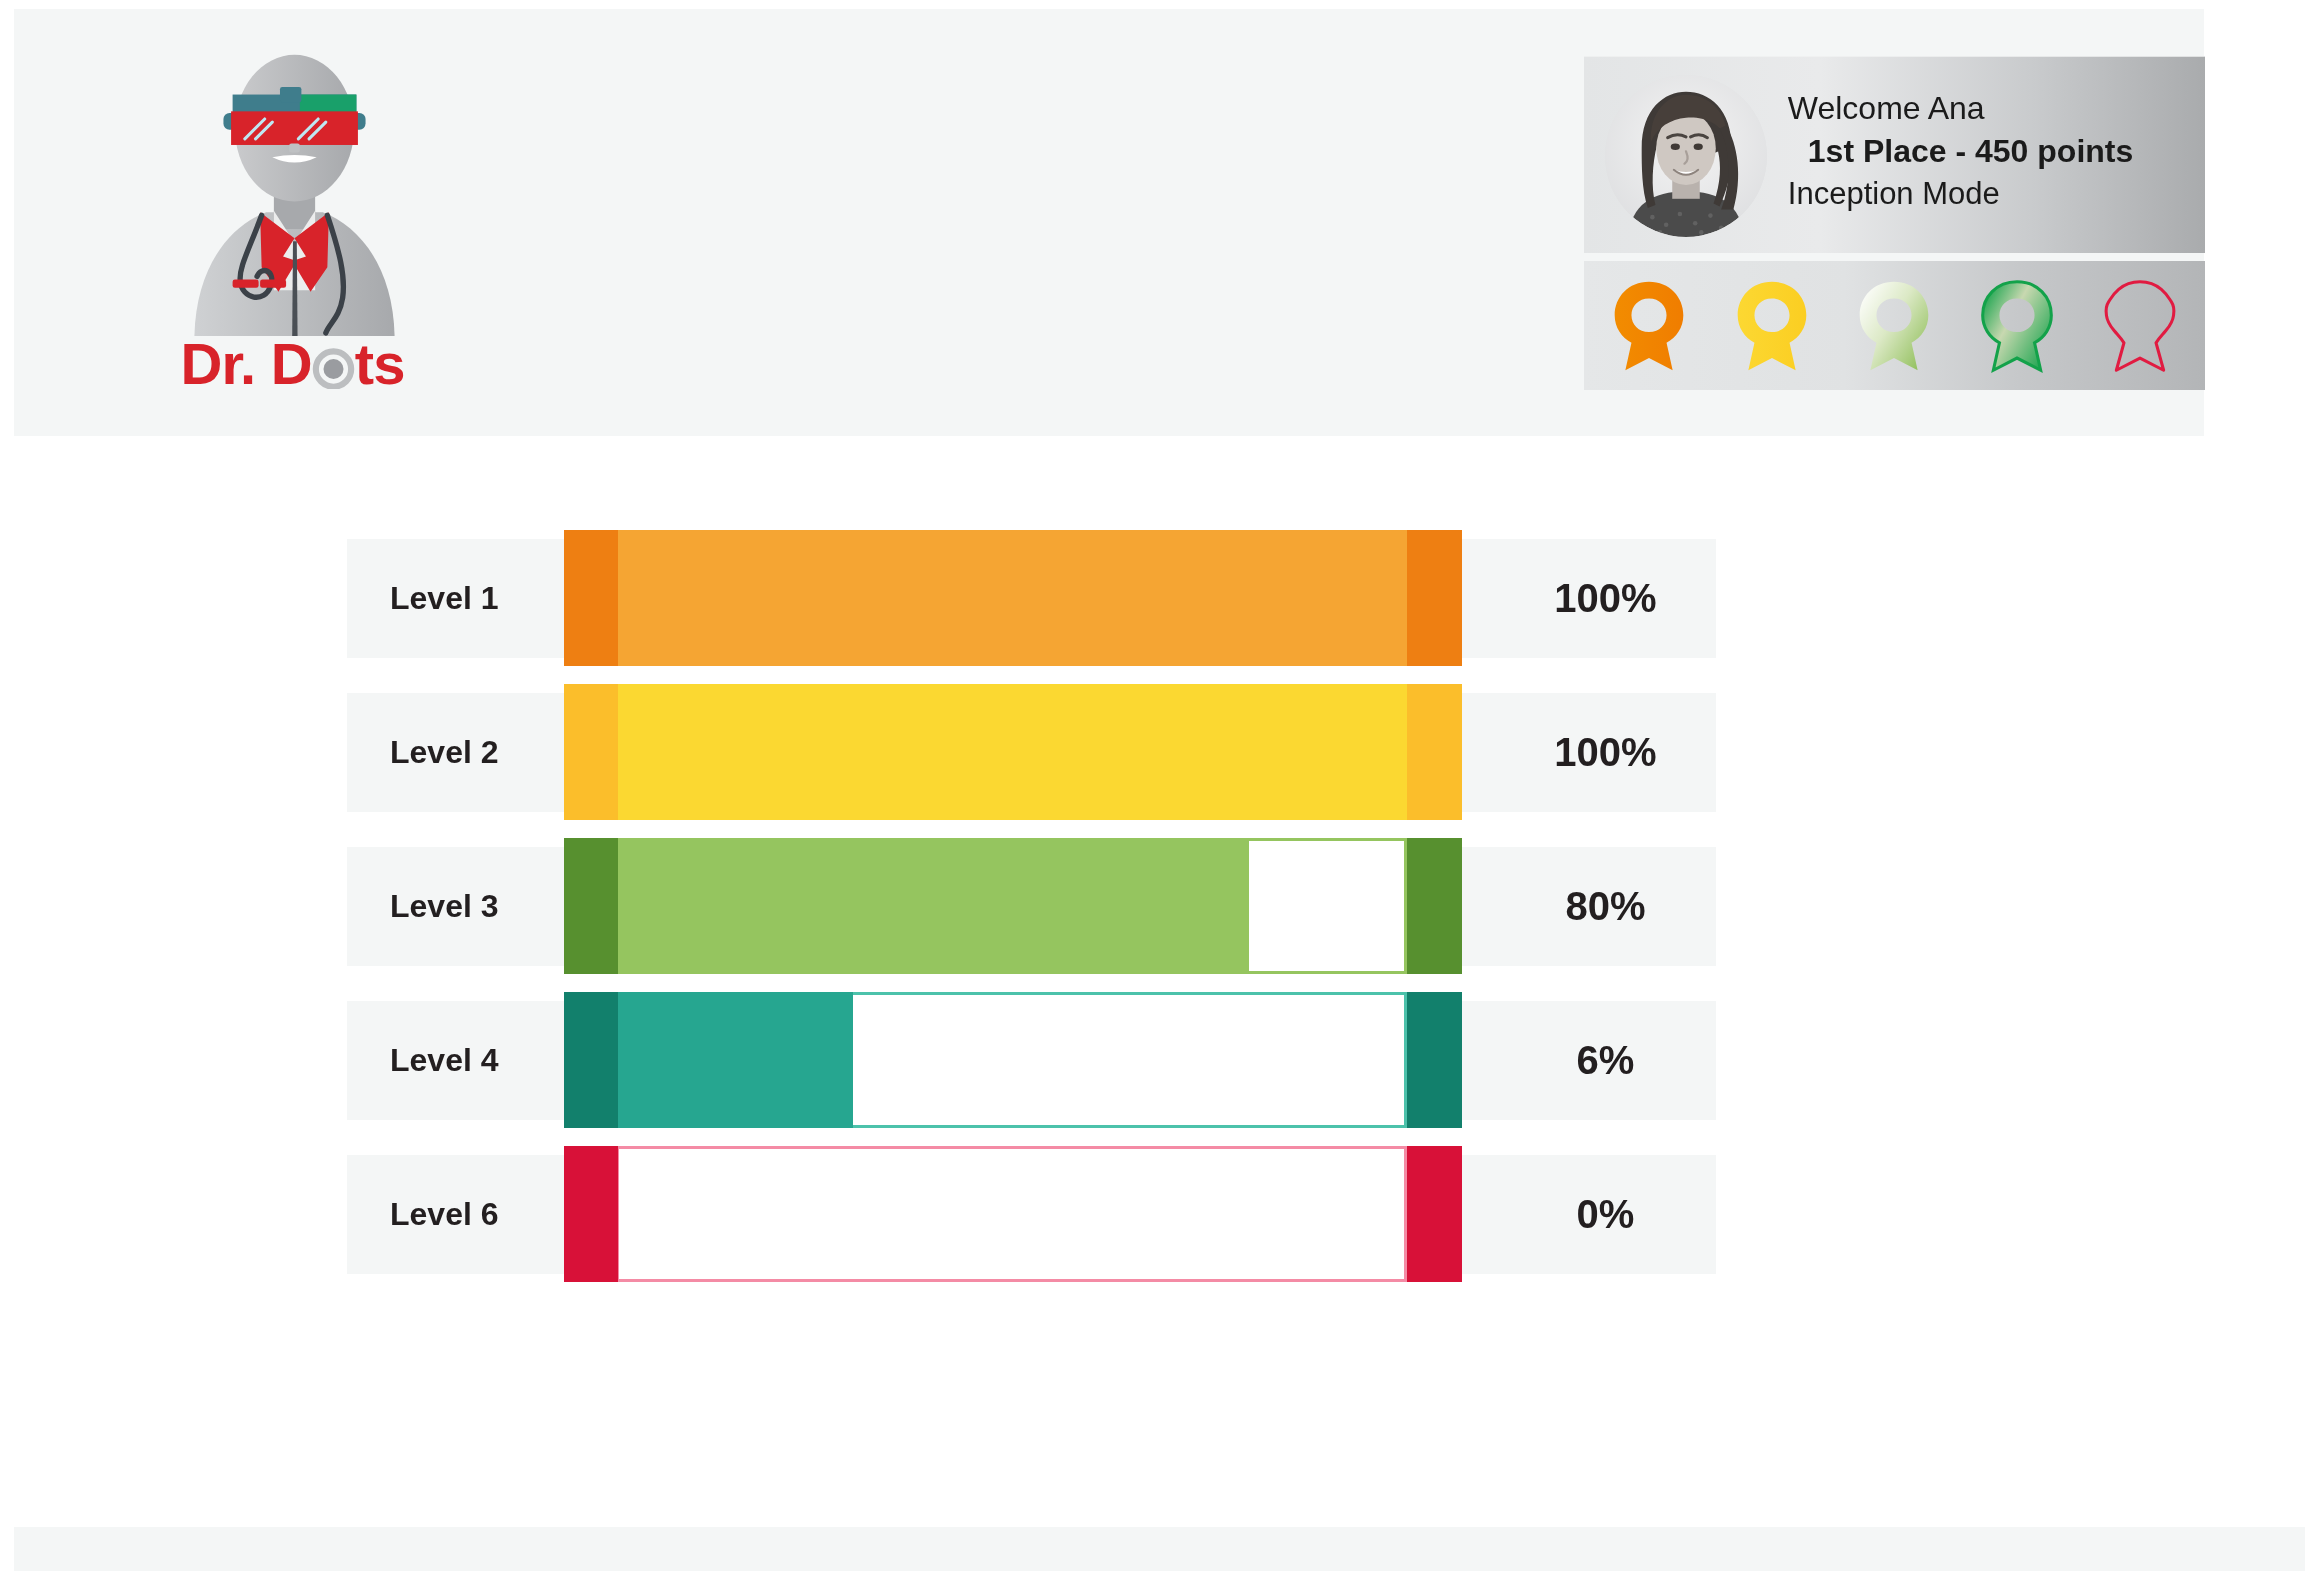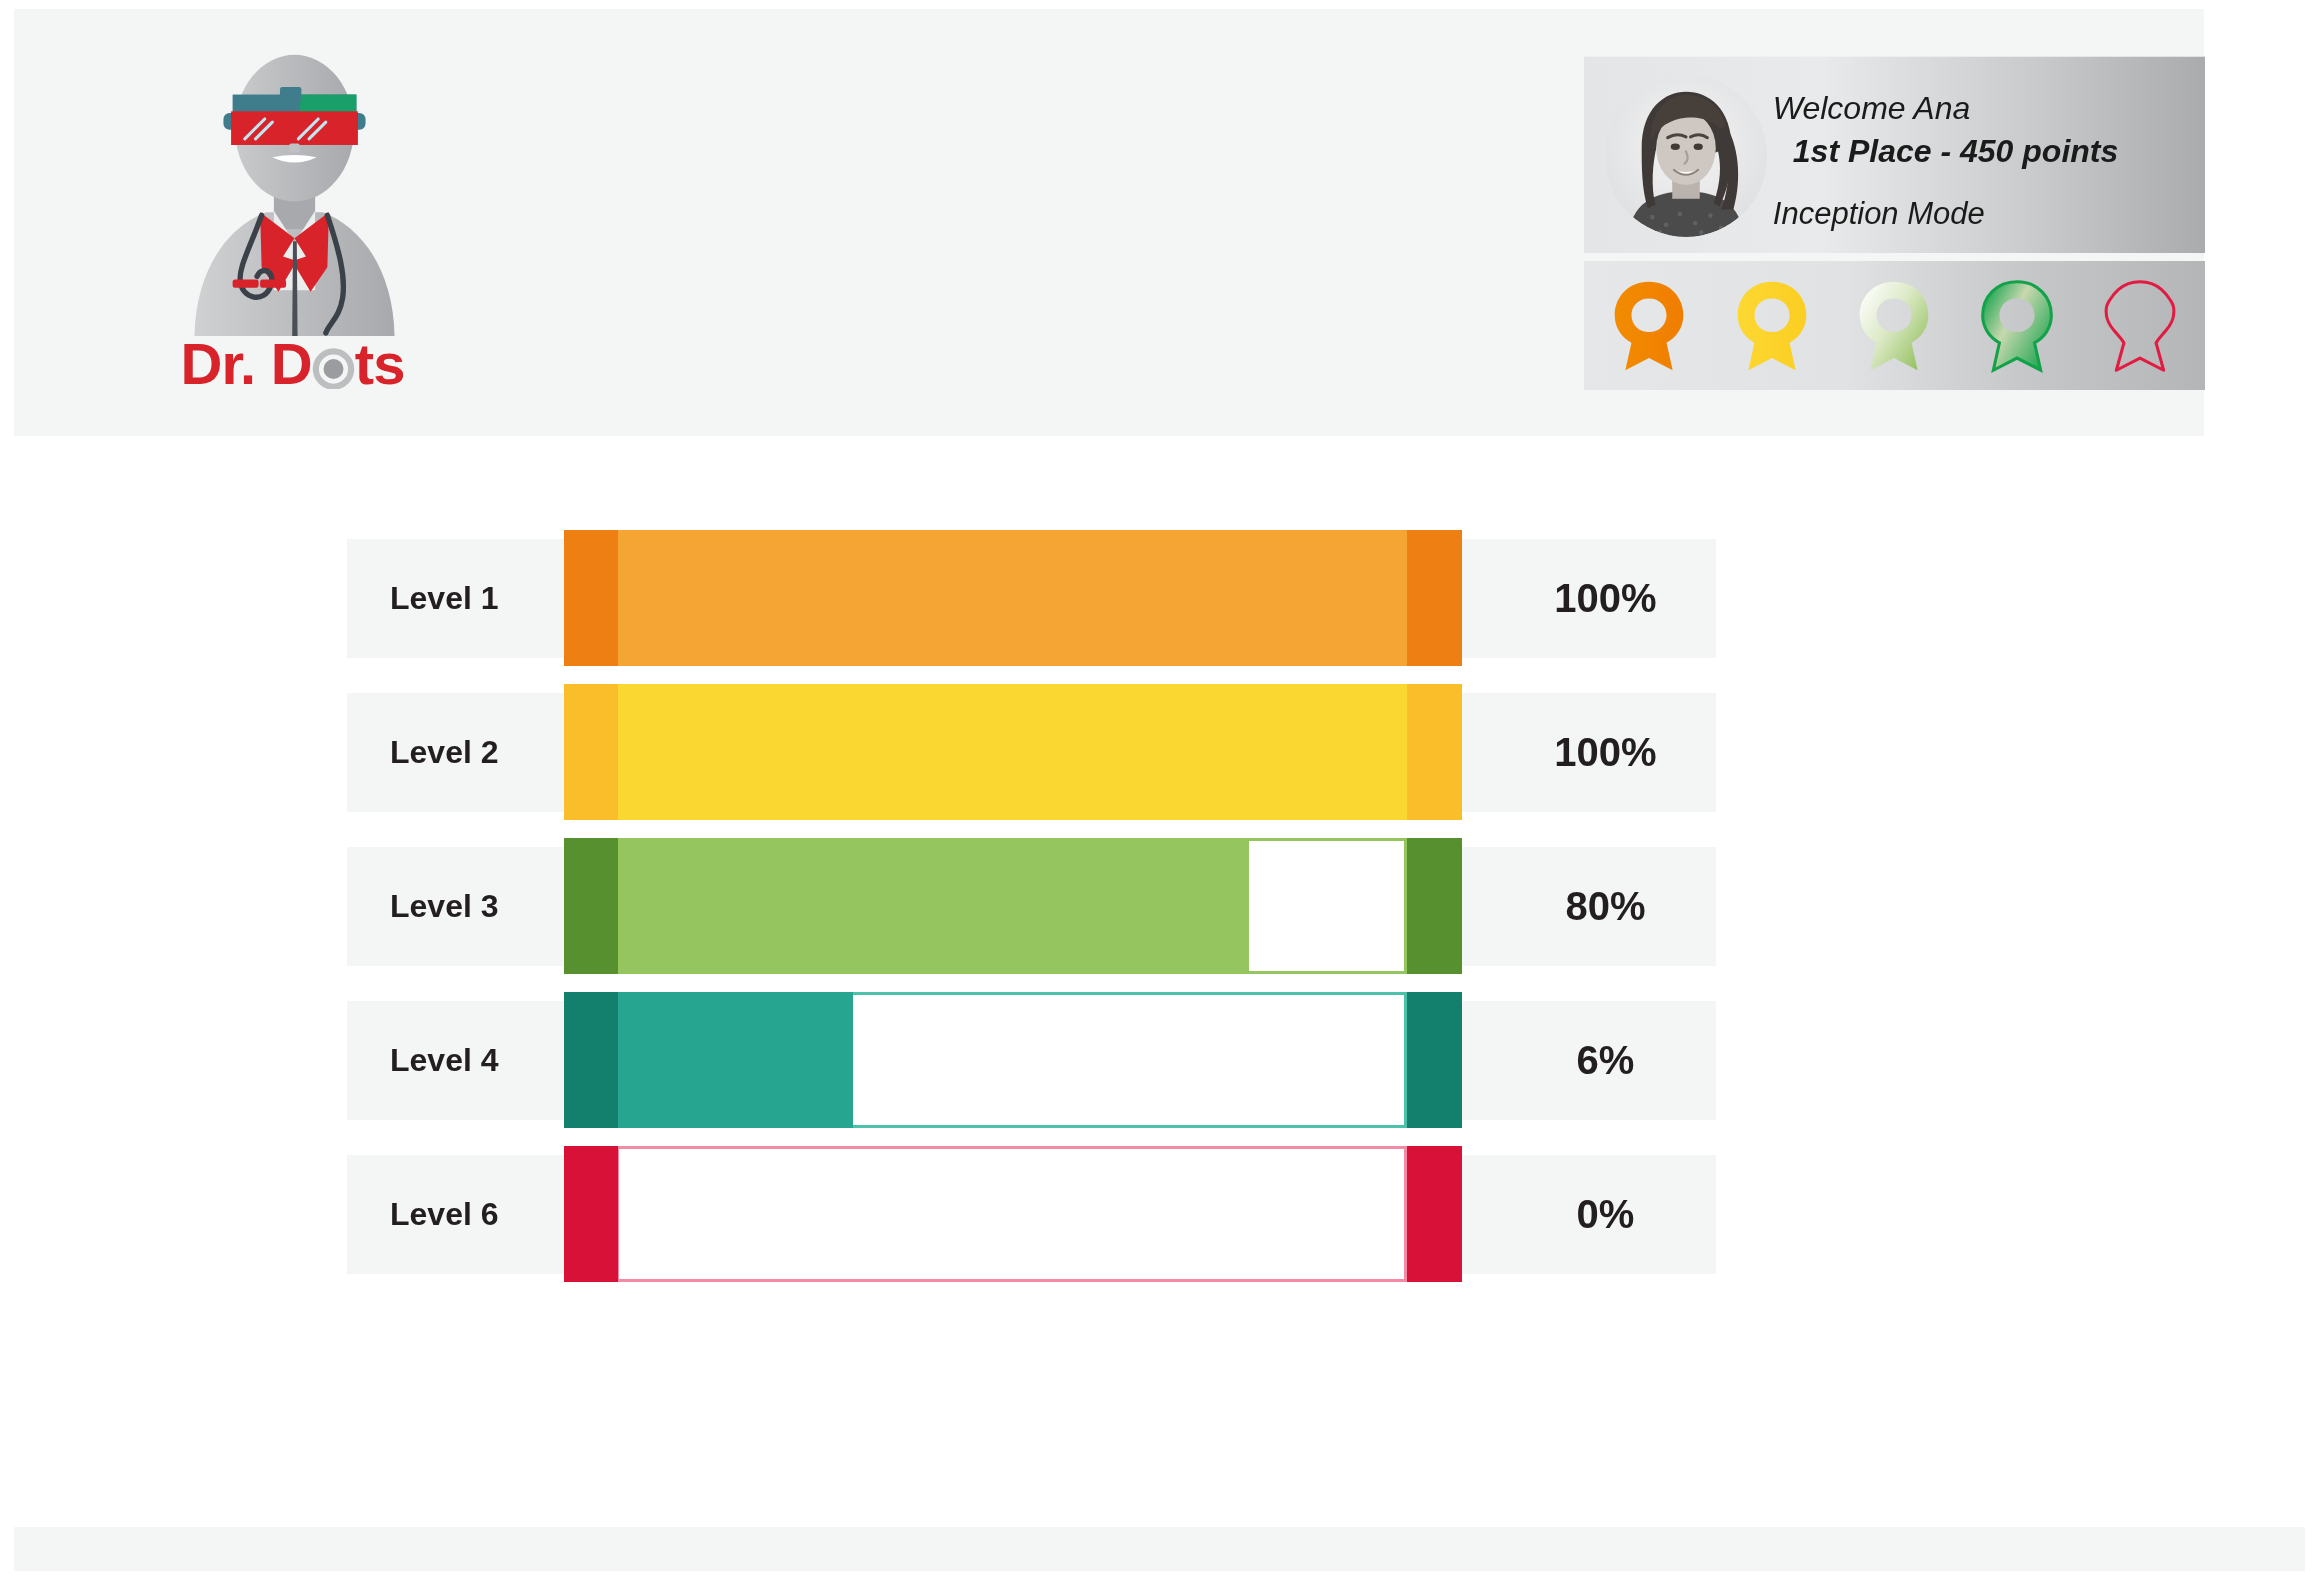--- a/index.html
+++ b/index.html
@@ -76,29 +76,28 @@
     top: 18.4px;
     width: 162px;
     height: 162px;
     border-radius: 50%;
     overflow: hidden;
     background: radial-gradient(circle at 50% 42%, #f2f2f2 0%, #e2e3e4 62%, #d8d9da 100%);
   }
   .user-photo svg { display: block; }
   .user-text {
     position: absolute;
-    left: 189px;
+    left: 204px;
     top: 31px;
     color: #1b1b1b;
-    font-style: italic;
   }
   .user-text .line { line-height: 1.34; white-space: nowrap; }
   .user-text .l1 { font-size: 32px; }
   .user-text .l2 { font-size: 32px; font-weight: bold; margin-left: 20px; }
-  .user-text .l3 { font-size: 31px; margin-top: 20px; }
+  .user-text .l3 { font-size: 31px; }
 
   
   .badge-strip {
     position: absolute;
     left: 1570px;
     top: 252px;
     width: 621px;
     height: 129px;
     background: linear-gradient(90deg, #e5e7e8 0%, #e0e2e3 42%, #c6c8ca 70%, #b3b5b7 100%);
     display: flex;

